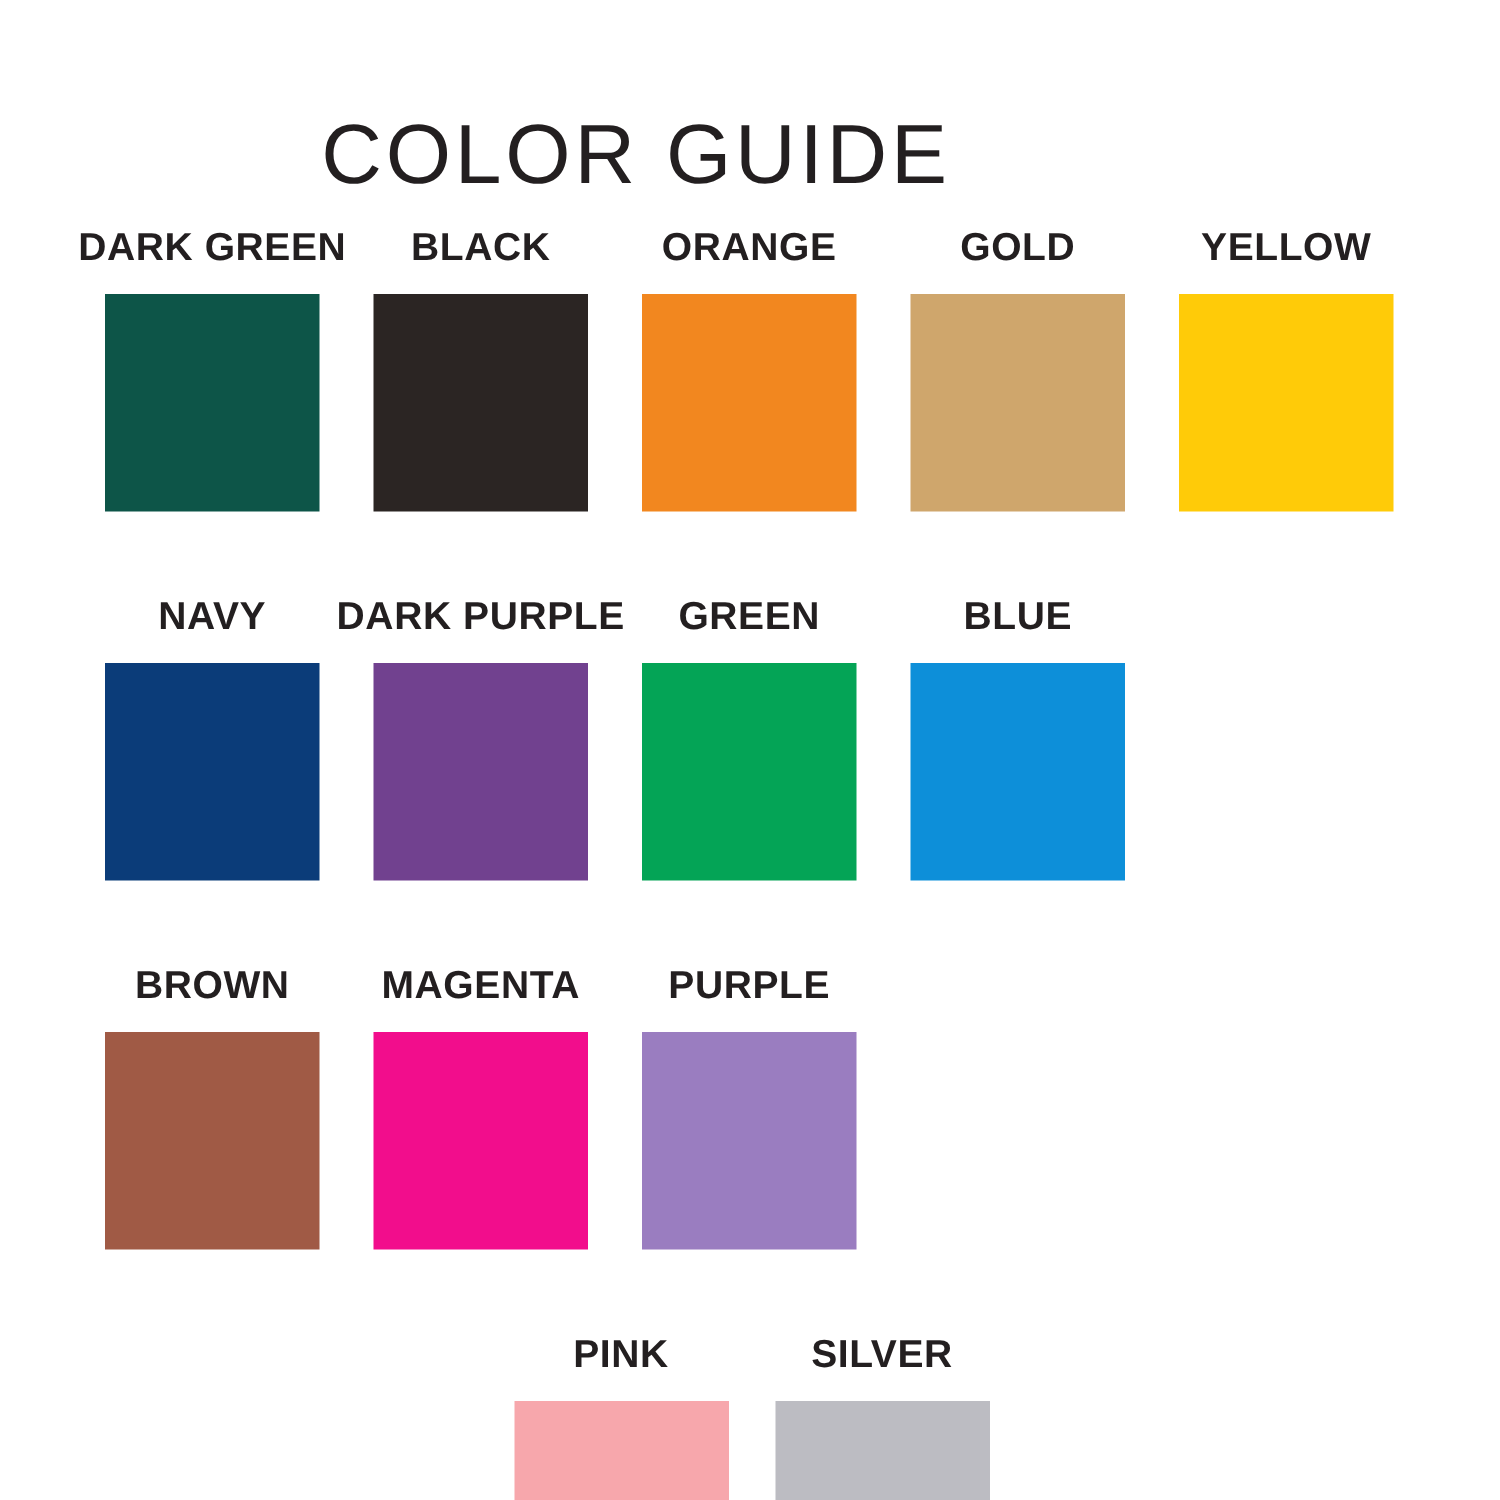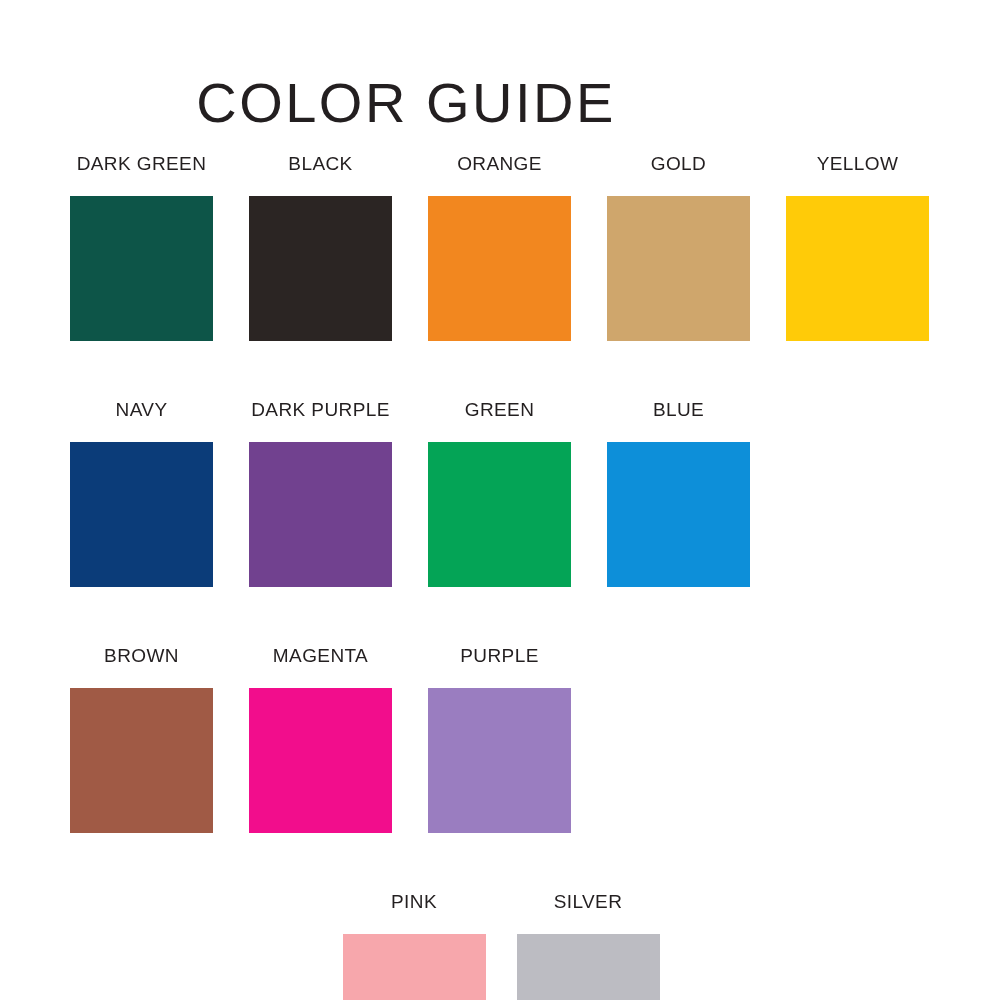--- a/index.html
+++ b/index.html
@@ -30,20 +30,21 @@
     left: 0;
     width: 812px;
     text-align: center;
     font-family: "Liberation Sans", sans-serif;
     font-size: 56px;
     font-weight: 400;
     letter-spacing: 2.5px;
     color: #231f20;
     line-height: 64px;
     white-space: nowrap;
+    padding-left: 18px;
   }
 
   
   #swatch-grid {
     position: absolute;
     top: 152px;
     left: 70px;
     width: 862px;
   }
 
@@ -73,22 +74,22 @@
 
   .swatch-row.centered .swatch-cell {
     margin-right: 31px;
   }
   .swatch-row.centered .swatch-cell:last-child {
     margin-right: 0;
   }
 
   .swatch-label {
     font-family: "Liberation Sans", sans-serif;
-    font-size: 19px;
-    font-weight: 400;
+    font-size: 26px;
+    font-weight: 700;
     letter-spacing: 0.4px;
     color: #231f20;
     text-align: center;
     line-height: 24px;
     margin-bottom: 20px;
     white-space: nowrap;
   }
 
   .swatch-chip {
     width: 143px;

